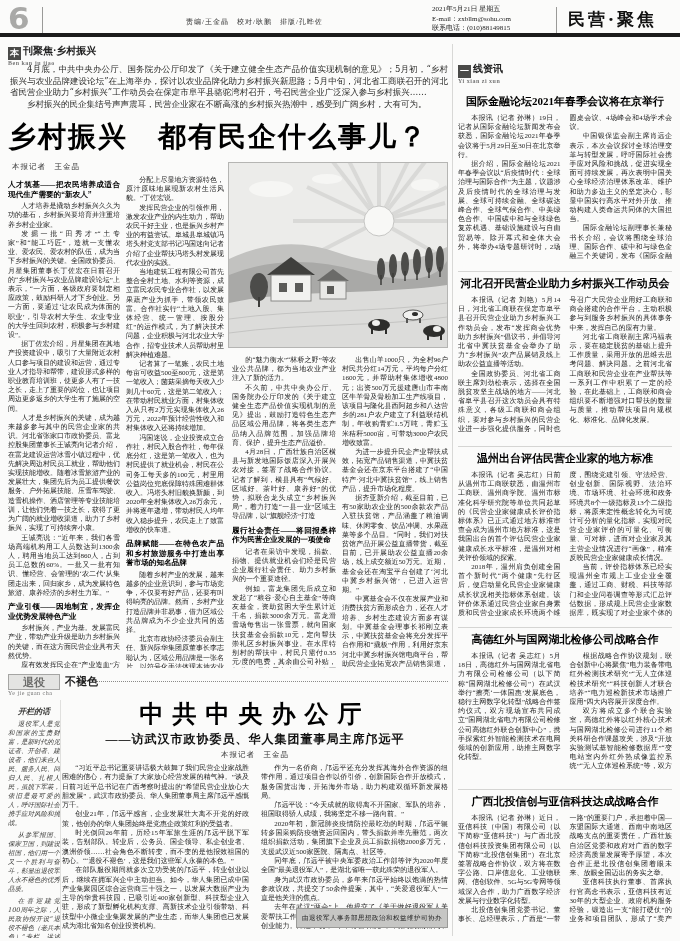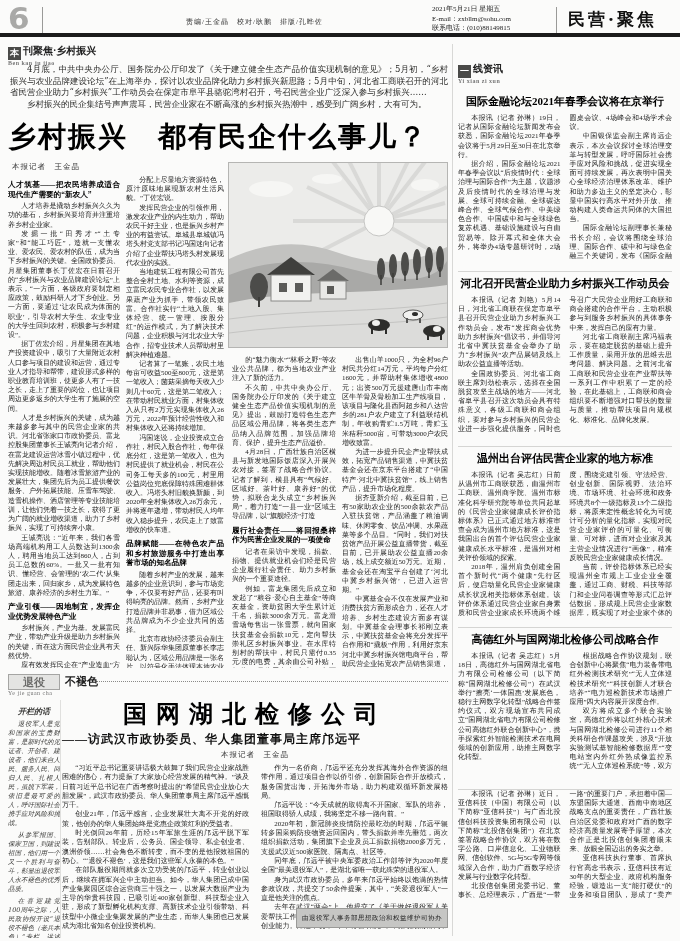--- a/index.html
+++ b/index.html
@@ -50,21 +50,21 @@
   
   .dotted-rule{left:96px;top:681px;width:352px;border-top:1px dotted #8a8a88;}
   .vet-marker{left:8px;top:672px;}
   .vet-box{display:inline-block;padding:0 14px;background:#e4e4e2;border:1px solid #a5a5a3;color:#6b6b69;font-weight:bold;font-size:11px;line-height:14px;margin-right:1px;}
   .vet-rest{font-size:11px;font-weight:bold;color:#1c1c1c;vertical-align:1px;}
   .opening{left:8px;top:706px;width:52px;height:232px;overflow:hidden;font-family:"DejaVu Serif","Liberation Serif",serif;font-style:italic;color:#3a3a38;}
   .opening-title{margin:0 0 3px 0;font-size:8px;font-weight:bold;text-align:center;}
   .opening p.para{margin:0 0 3px 0;font-size:6.5px;line-height:9px;text-align:justify;text-indent:1.5em;}
   .vet-vline{left:60px;top:700px;width:1px;height:238px;background:#e0e0de;}
   .vet-title{left:62px;top:698px;width:386px;text-align:center;font-size:24px;font-weight:900;letter-spacing:9px;color:#000;white-space:nowrap;}
-  .vet-subtitle{left:62px;top:731px;width:386px;font-size:12px;font-weight:bold;letter-spacing:1px;color:#111;}
+  .vet-subtitle{left:62px;top:731px;width:386px;text-align:center;font-size:12px;font-weight:bold;letter-spacing:1px;color:#111;}
   .vet-byline{left:62px;top:750px;width:386px;text-align:center;}
   .vet-body{left:62px;top:764px;width:386px;height:172px;column-count:2;column-gap:12px;overflow:hidden;}
   .vet-body p.para{margin:0;font-size:7px;line-height:9.3px;text-align:justify;text-indent:1.9em;color:#222;}
   .vet-footbox{left:296px;top:908px;width:152px;height:20px;background:#c6c6c4;border:1px solid #9a9a98;box-sizing:border-box;
                font-size:6.5px;line-height:18px;text-align:center;color:#222;letter-spacing:.5px;}
 </style>
 </head>
 <body>
 
 <div class="page">
@@ -234,20 +234,21 @@
   </div>
   <div class="abs brief b4 bt">
     <h3 class="brief-title">高德红外与国网湖北检修公司战略合作</h3>
     <div class="brief-body">
         <p class="para">本报讯（记者 吴志红）5月18日，高德红外与国网湖北省电力有限公司检修公司（以下简称“国网湖北检修公司”）在武汉举行“擦亮‘一体国惠’发展底色，稳行主网数字化转型”战略合作签约仪式，双方现场宣布共同成立“国网湖北省电力有限公司检修公司高德红外联合创新中心”，携手探索红外智能检测技术在电网领域的创新应用，助推主网数字化转型。</p>
         <p class="para">根据战略合作协议规划，联合创新中心将聚焦“电力装备带电红外检测技术研究”“无人立体巡检技术研究”“科技创新人才联合培养”“电力巡检新技术市场推广应用”四大内容展开深度合作。</p>
         <p class="para">双方将成立多个联合实验室，高德红外将以红外核心技术与国网湖北检修公司进行11个相关科研合作课题攻关，涉及“开放实验测试基智能检修数据库”“变电站室内外红外热成像监控系统”“无人立体巡检系统”等，双方将联合研发多款高品质智能电力巡检应用产品，并在国网变电站等场所进行专项实验和试点应用，后续进行成果市场化推广。</p>
       </div>
   </div>
   <div class="abs brief b5 bt">
+    <h3 class="brief-title">广西北投信创与亚信科技达成战略合作</h3>
     <div class="brief-body">
         <p class="para">本报讯（记者 孙琳）近日，亚信科技（中国）有限公司（以下简称“亚信科技”）与广西北投信创科技投资集团有限公司（以下简称“北投信创集团”）在北京签署战略合作协议，双方将在数字公路、口岸信息化、工业物联网、信创软件、5G与5G专网等领域深入合作，助力广西数字经济发展与行业数字化转型。</p>
         <p class="para">北投信创集团党委书记、董事长、总经理表示，广西是“一带一路”的重要门户，承担着中国—东盟国际大通道、西南中南地区战略支点的重要责任，广西壮族自治区党委和政府对广西的数字经济高质量发展寄予厚望，本次合作正是北投信创集团着眼未来、放眼全国迈出的务实之举。</p>
         <p class="para">亚信科技执行董事、首席执行官高念书表示，亚信科技有近30年的大型企业、政府机构服务经验，锻造出一支“能打硬仗”的业务和项目团队，形成了“卖产品、搭服务、做运营”的To B业务能力，希望以战略合作为契机，为助推“数字广西”建设与发展贡献更多力量。</p>
       </div>
   </div>
 
   <div class="abs dotted-rule"></div>
   <div class="abs vet-marker">
     <span class="vet-box">退役</span>
@@ -258,21 +259,21 @@
   <div class="abs opening">
     <p class="opening-title">开栏的话</p>
     <div>
         <p class="para">退役军人是党和国家的宝贵财富，是新时代的见证者、开创者、建设者，他们来自人民、服务人民、回归人民、扎根人民，虽脱下军装，依旧是最可爱的人，呼吁国际社会携手应对风险和挑战。</p>
         <p class="para">从参军报国、保家卫国，到建设祖国，他们用一个又一个胜利与奋斗，彰显出退役军人永不褪色的优秀品质。</p>
         <p class="para">在喜迎建党100周年之际，人民政协报开设“退役不褪色（老兵本色）”专栏，讲述强军故事，致敬中国老兵。</p>
       </div>
   </div>
   <div class="abs vet-vline"></div>
 
-  <div class="abs vet-title">国网湖北检修公司</div>
+  <div class="abs vet-title">中共中央办公厅</div>
   <div class="abs vet-subtitle">——访武汉市政协委员、华人集团董事局主席邝远平</div>
   <div class="abs byline vet-byline">本报记者　王金晶</div>
   <div class="abs vet-body">
       <p class="para">“习近平总书记重要讲话极大鼓舞了我们民营企业家战胜困难的信心，有力提振了大家放心经营发展的精气神。”谈及日前习近平总书记在广西考察时提出的“希望民营企业放心大胆发展”，武汉市政协委员、华人集团董事局主席邝远平感慨万千。</p>
       <p class="para">创业21年，邝远平感言，企业发展壮大离不开党的好政策，他创办的华人集团始终是党惠企政策红利的受益者。</p>
       <p class="para">时光倒回26年前，历经15年军旅生涯的邝远平脱下军装，告别部队。转业后，公务员、国企领导、私企创业者、澳洲侨领……社会角色不断转变，而不变的是他报效祖国的初心。“‘退役不褪色’，这是我们这些军人永葆的本色。”</p>
       <p class="para">在部队服役期间就多次立功受奖的邝远平，转业创业以后，继续在拥军兴企中主动担当。如今，华人集团已成中国产业集聚园区综合运营商三十强之一，以发展大数据产业为主导的华贵科技园，已吸引近400家创新型、科技型企业入驻，形成了新型孵化机构支撑、高新技术企业引领带动、科技型中小微企业集聚发展的产业生态，而华人集团也已发展成为湖北省知名创业投资机构。</p>
       <p class="para">作为一名侨商，邝远平还充分发挥其海外合作资源的纽带作用，通过项目合作以侨引侨，创新国际合作开放模式，服务国货出海，开拓海外市场，助力构建双循环新发展格局。</p>
       <p class="para">邝远平说：“今天成就的取得离不开国家、军队的培养，祖国取得骄人成绩，我将坚定不移一路向前。”</p>
       <p class="para">2020年初，新冠肺炎疫情防控最吃劲的时期，邝远平辗转多国采购防疫物资运回国内，带头捐款并率先垂范，两次组织捐款活动，集团旗下企业及员工捐款捐物2000多万元，支援武汉近500家医院、隔离点、社区等。</p>

